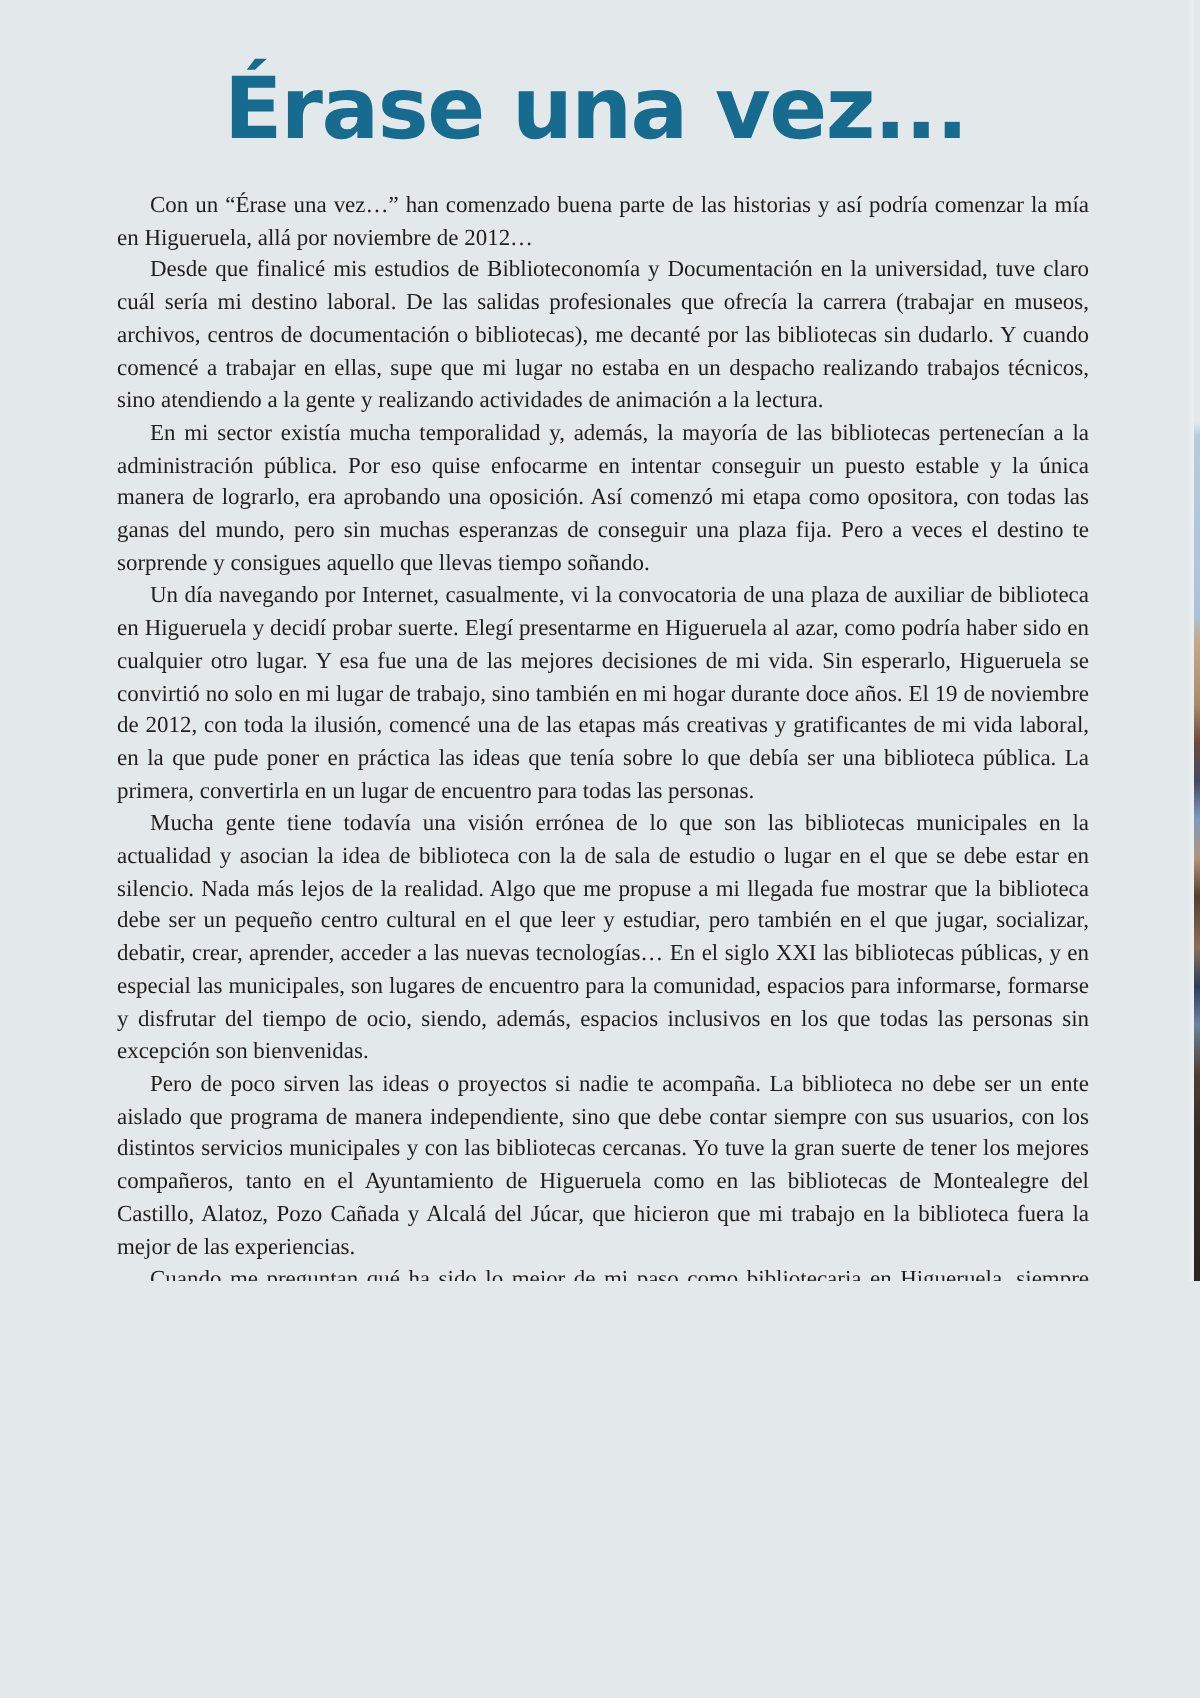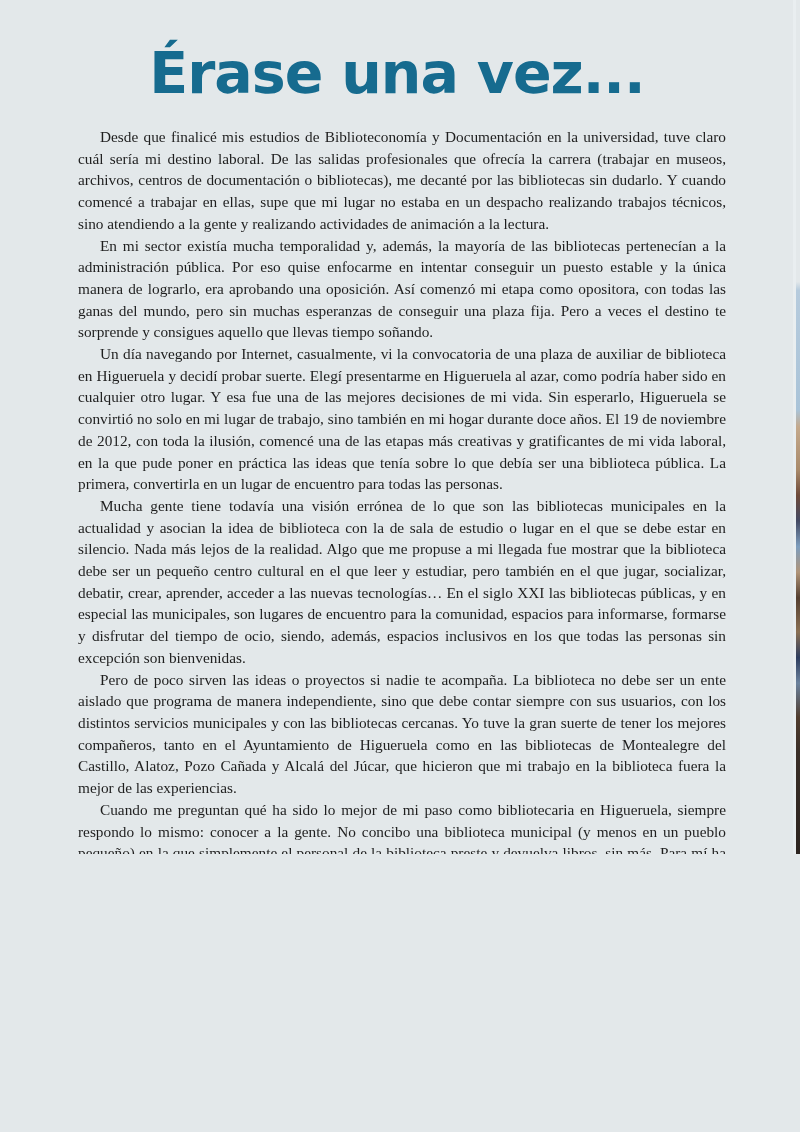--- a/index.html
+++ b/index.html
@@ -55,20 +55,21 @@
   }
 </style>
 </head>
 <body>
 
 <div class="page">
 
   <h1 class="title">Érase una vez...</h1>
 
   <div class="article-body">
+      <p>Con un “Érase una vez…” han comenzado buena parte de las historias y así podría comenzar la mía en Higueruela, allá por noviembre de 2012…</p>
       <p>Desde que finalicé mis estudios de Biblioteconomía y Documentación en la universidad, tuve claro cuál sería mi destino laboral. De las salidas profesionales que ofrecía la carrera (trabajar en museos, archivos, centros de documentación o bibliotecas), me decanté por las bibliotecas sin dudarlo. Y cuando comencé a trabajar en ellas, supe que mi lugar no estaba en un despacho realizando trabajos técnicos, sino atendiendo a la gente y realizando actividades de animación a la lectura.</p>
       <p>En mi sector existía mucha temporalidad y, además, la mayoría de las bibliotecas pertenecían a la administración pública. Por eso quise enfocarme en intentar conseguir un puesto estable y la única manera de lograrlo, era aprobando una oposición. Así comenzó mi etapa como opositora, con todas las ganas del mundo, pero sin muchas esperanzas de conseguir una plaza fija. Pero a veces el destino te sorprende y consigues aquello que llevas tiempo soñando.</p>
       <p>Un día navegando por Internet, casualmente, vi la convocatoria de una plaza de auxiliar de biblioteca en Higueruela y decidí probar suerte. Elegí presentarme en Higueruela al azar, como podría haber sido en cualquier otro lugar. Y esa fue una de las mejores decisiones de mi vida. Sin esperarlo, Higueruela se convirtió no solo en mi lugar de trabajo, sino también en mi hogar durante doce años. El 19 de noviembre de 2012, con toda la ilusión, comencé una de las etapas más creativas y gratificantes de mi vida laboral, en la que pude poner en práctica las ideas que tenía sobre lo que debía ser una biblioteca pública. La primera, convertirla en un lugar de encuentro para todas las personas.</p>
       <p>Mucha gente tiene todavía una visión errónea de lo que son las bibliotecas municipales en la actualidad y asocian la idea de biblioteca con la de sala de estudio o lugar en el que se debe estar en silencio. Nada más lejos de la realidad. Algo que me propuse a mi llegada fue mostrar que la biblioteca debe ser un pequeño centro cultural en el que leer y estudiar, pero también en el que jugar, socializar, debatir, crear, aprender, acceder a las nuevas tecnologías… En el siglo XXI las bibliotecas públicas, y en especial las municipales, son lugares de encuentro para la comunidad, espacios para informarse, formarse y disfrutar del tiempo de ocio, siendo, además, espacios inclusivos en los que todas las personas sin excepción son bienvenidas.</p>
       <p>Pero de poco sirven las ideas o proyectos si nadie te acompaña. La biblioteca no debe ser un ente aislado que programa de manera independiente, sino que debe contar siempre con sus usuarios, con los distintos servicios municipales y con las bibliotecas cercanas. Yo tuve la gran suerte de tener los mejores compañeros, tanto en el Ayuntamiento de Higueruela como en las bibliotecas de Montealegre del Castillo, Alatoz, Pozo Cañada y Alcalá del Júcar, que hicieron que mi trabajo en la biblioteca fuera la mejor de las experiencias.</p>
       <p>Cuando me preguntan qué ha sido lo mejor de mi paso como bibliotecaria en Higueruela, siempre respondo lo mismo: conocer a la gente. No concibo una biblioteca municipal (y menos en un pueblo pequeño) en la que simplemente el personal de la biblioteca preste y devuelva libros, sin más. Para mí ha sido fundamental hablar con las personas, compartir impresiones y conocer mejor sus gustos literarios e inquietudes culturales. Las bibliotecas también deben nutrirse de las experiencias lectoras de sus usuarios y a través de ellos, conocer nuevos autores, tendencias, títulos... Porque la biblioteca no solo la forma el bibliotecario, sino el conjunto de las personas que la visitan.</p>
     </div>
 
   <div class="pagenum">72</div>
 

